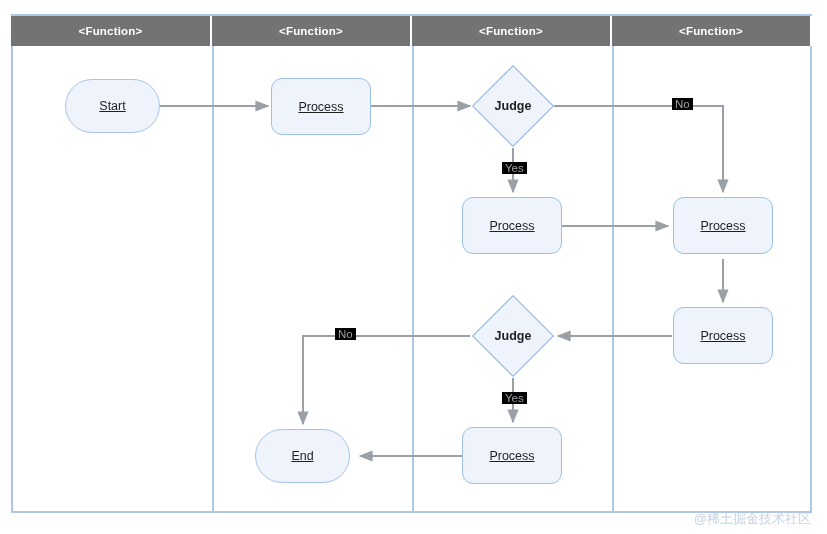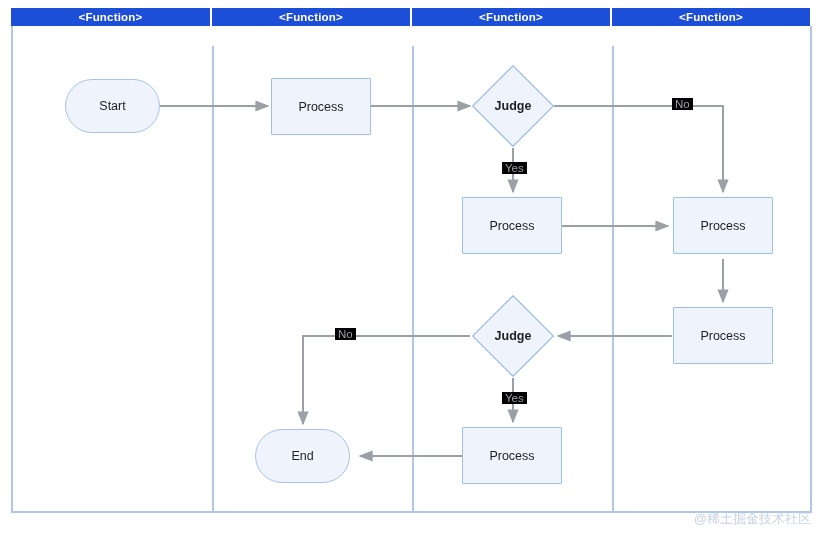--- a/index.html
+++ b/index.html
@@ -24,23 +24,23 @@
     position: absolute;
     left: 11px;
     top: 16px;
     width: 801px;
     height: 497px;
     border: 2px solid #aec6e8;
     box-sizing: border-box;
   }
   .lane-header {
     position: absolute;
-    top: 8px;
-    height: 18px;
-    background: #1d4ed8;
+    top: 16px;
+    height: 30px;
+    background: #737373;
     box-sizing: border-box;
     display: flex;
     align-items: center;
     justify-content: center;
     border-right: 2px solid #ffffff;
   }
   .lane-header:last-of-type { border-right: none; }
   .lane-header-label {
     color: #ffffff;
     font-size: 11.5px;
@@ -68,26 +68,27 @@
   .node {
     position: absolute;
     box-sizing: border-box;
     display: flex;
     align-items: center;
     justify-content: center;
     background: #eef3fc;
     border: 1.5px solid #9cc0ea;
     color: #1f1f1f;
     font-size: 12.5px;
+    text-decoration: underline;
   }
   .node.terminator {
     border-radius: 999px;
     border-color: #a8c4ea;
   }
-  .node.process { border-radius: 1px; }
+  .node.process { border-radius: 11px; }
 
   .diamond-wrap {
     position: absolute;
     font-weight: bold;
   }
   .diamond-wrap .dshape {
     position: absolute;
     left: 0; top: 0;
     width: 100%; height: 100%;
     background: #eef3fc;

